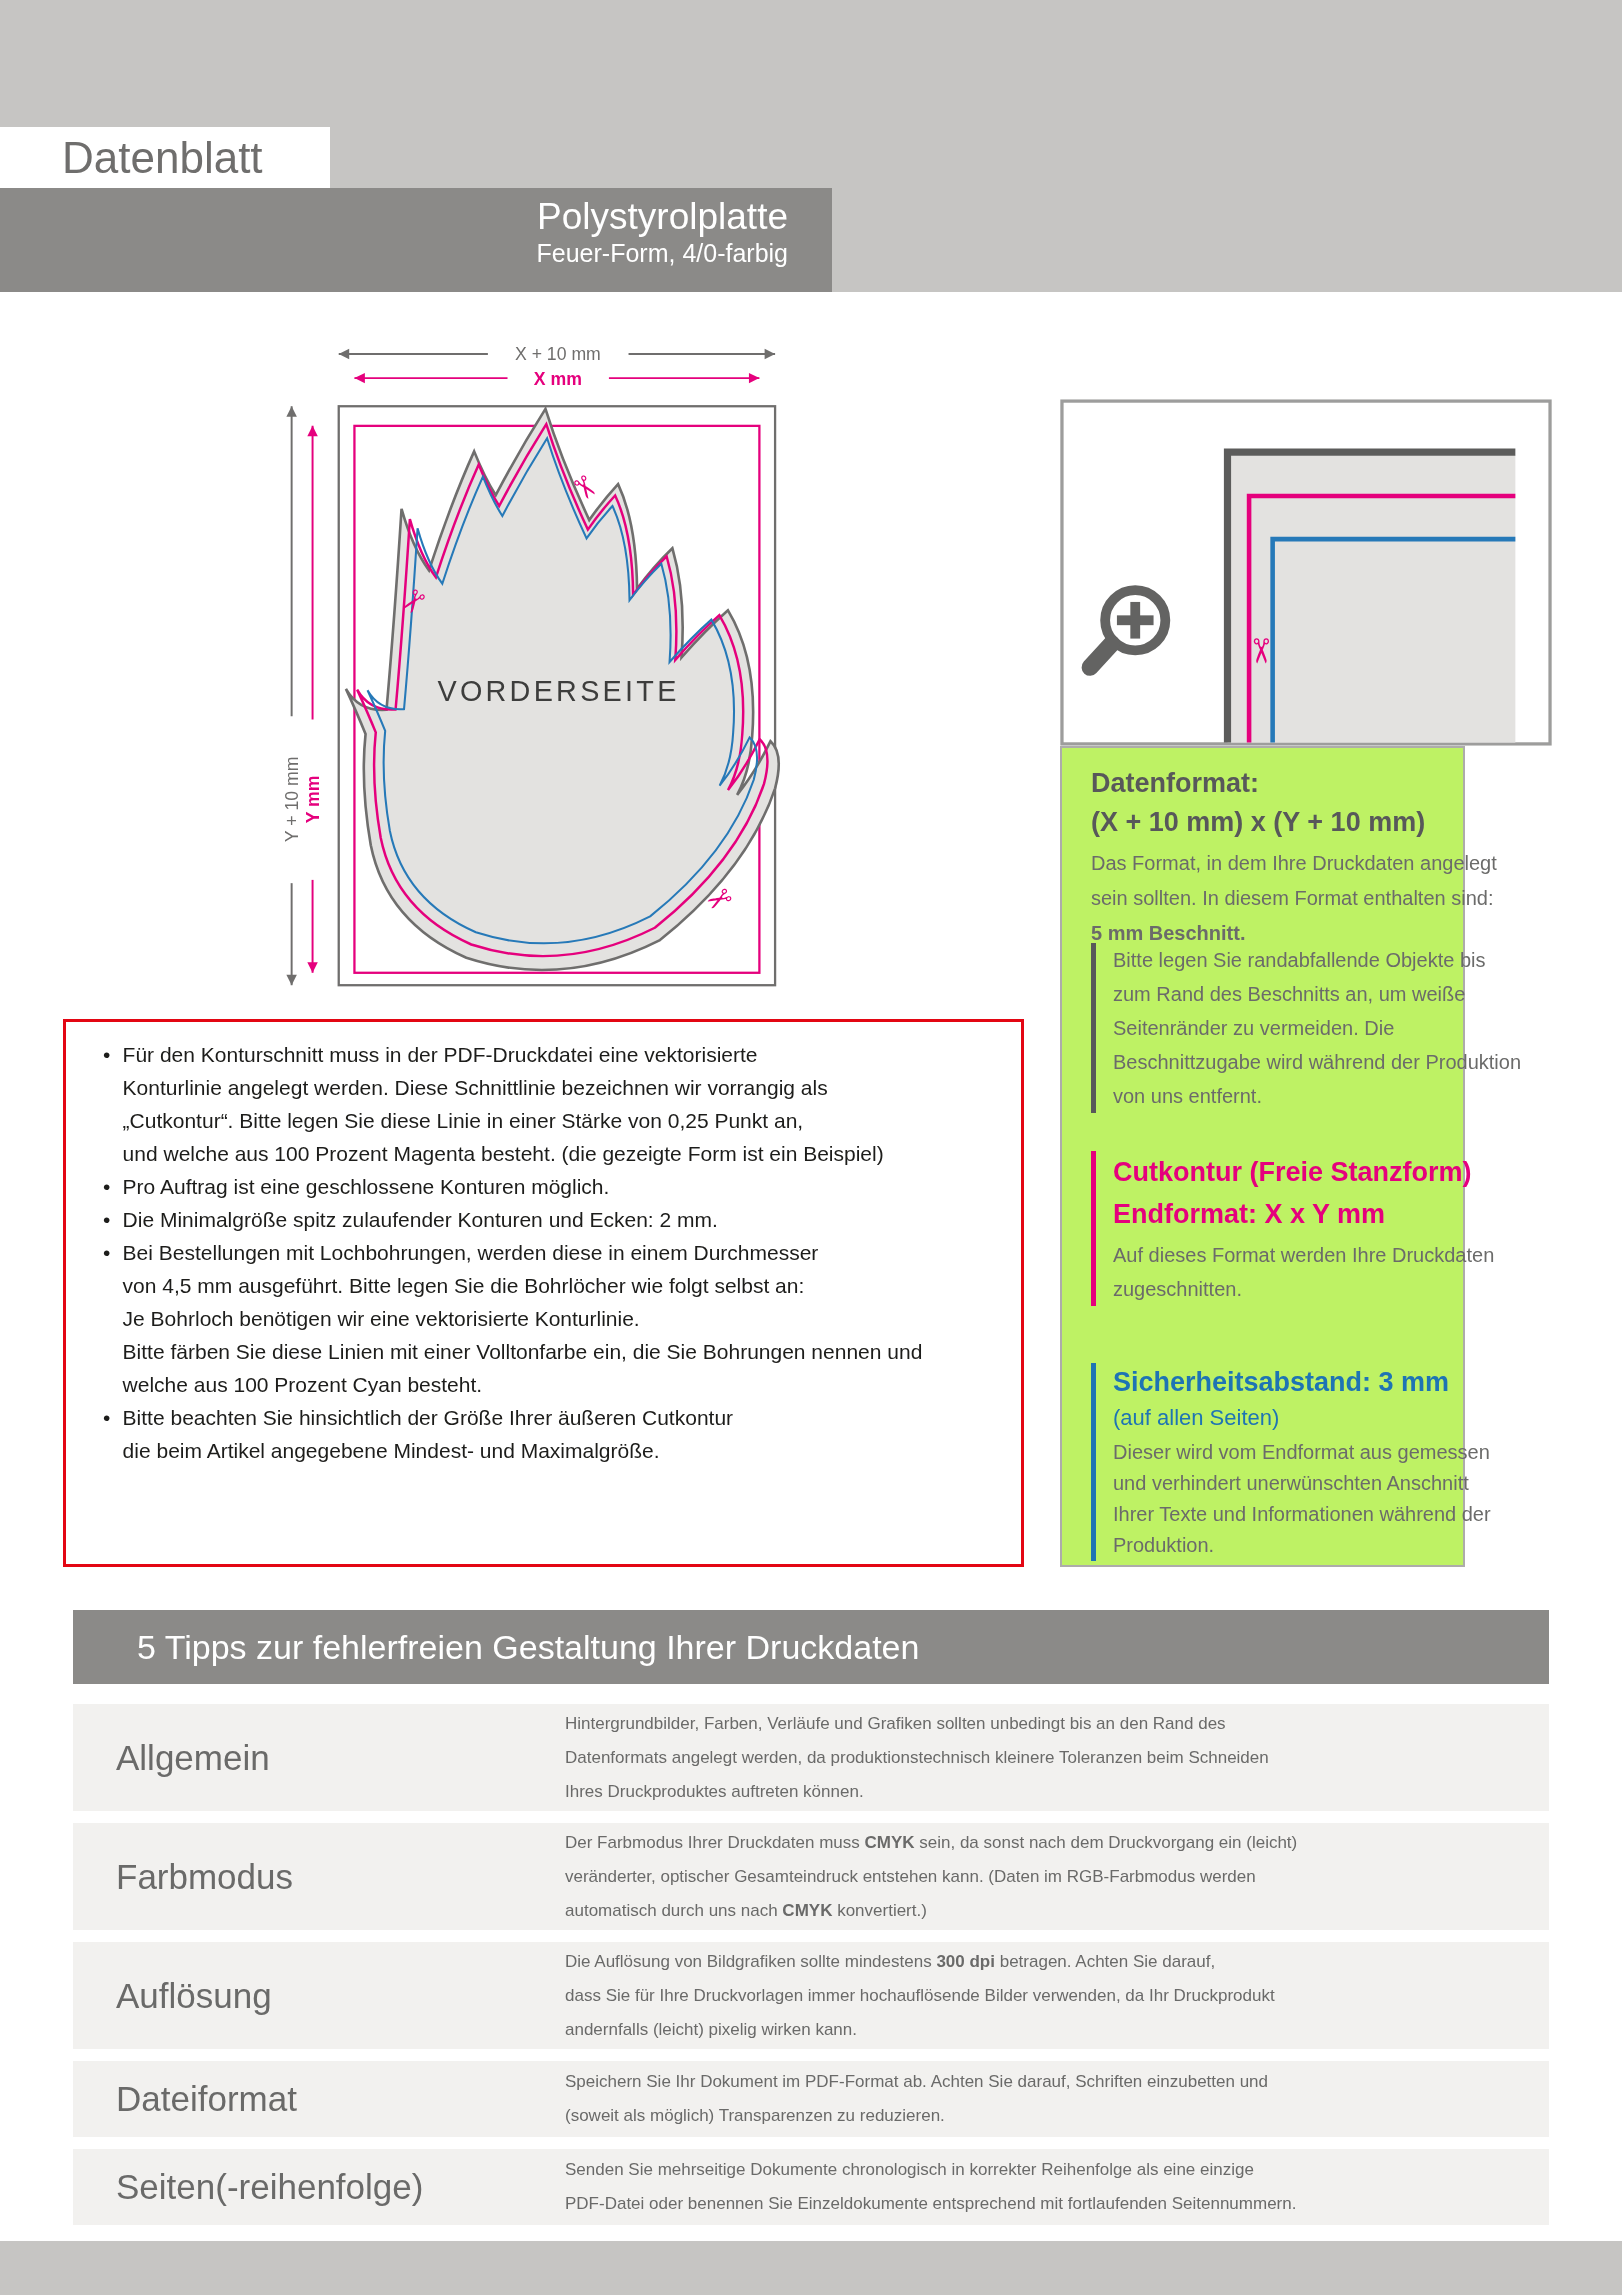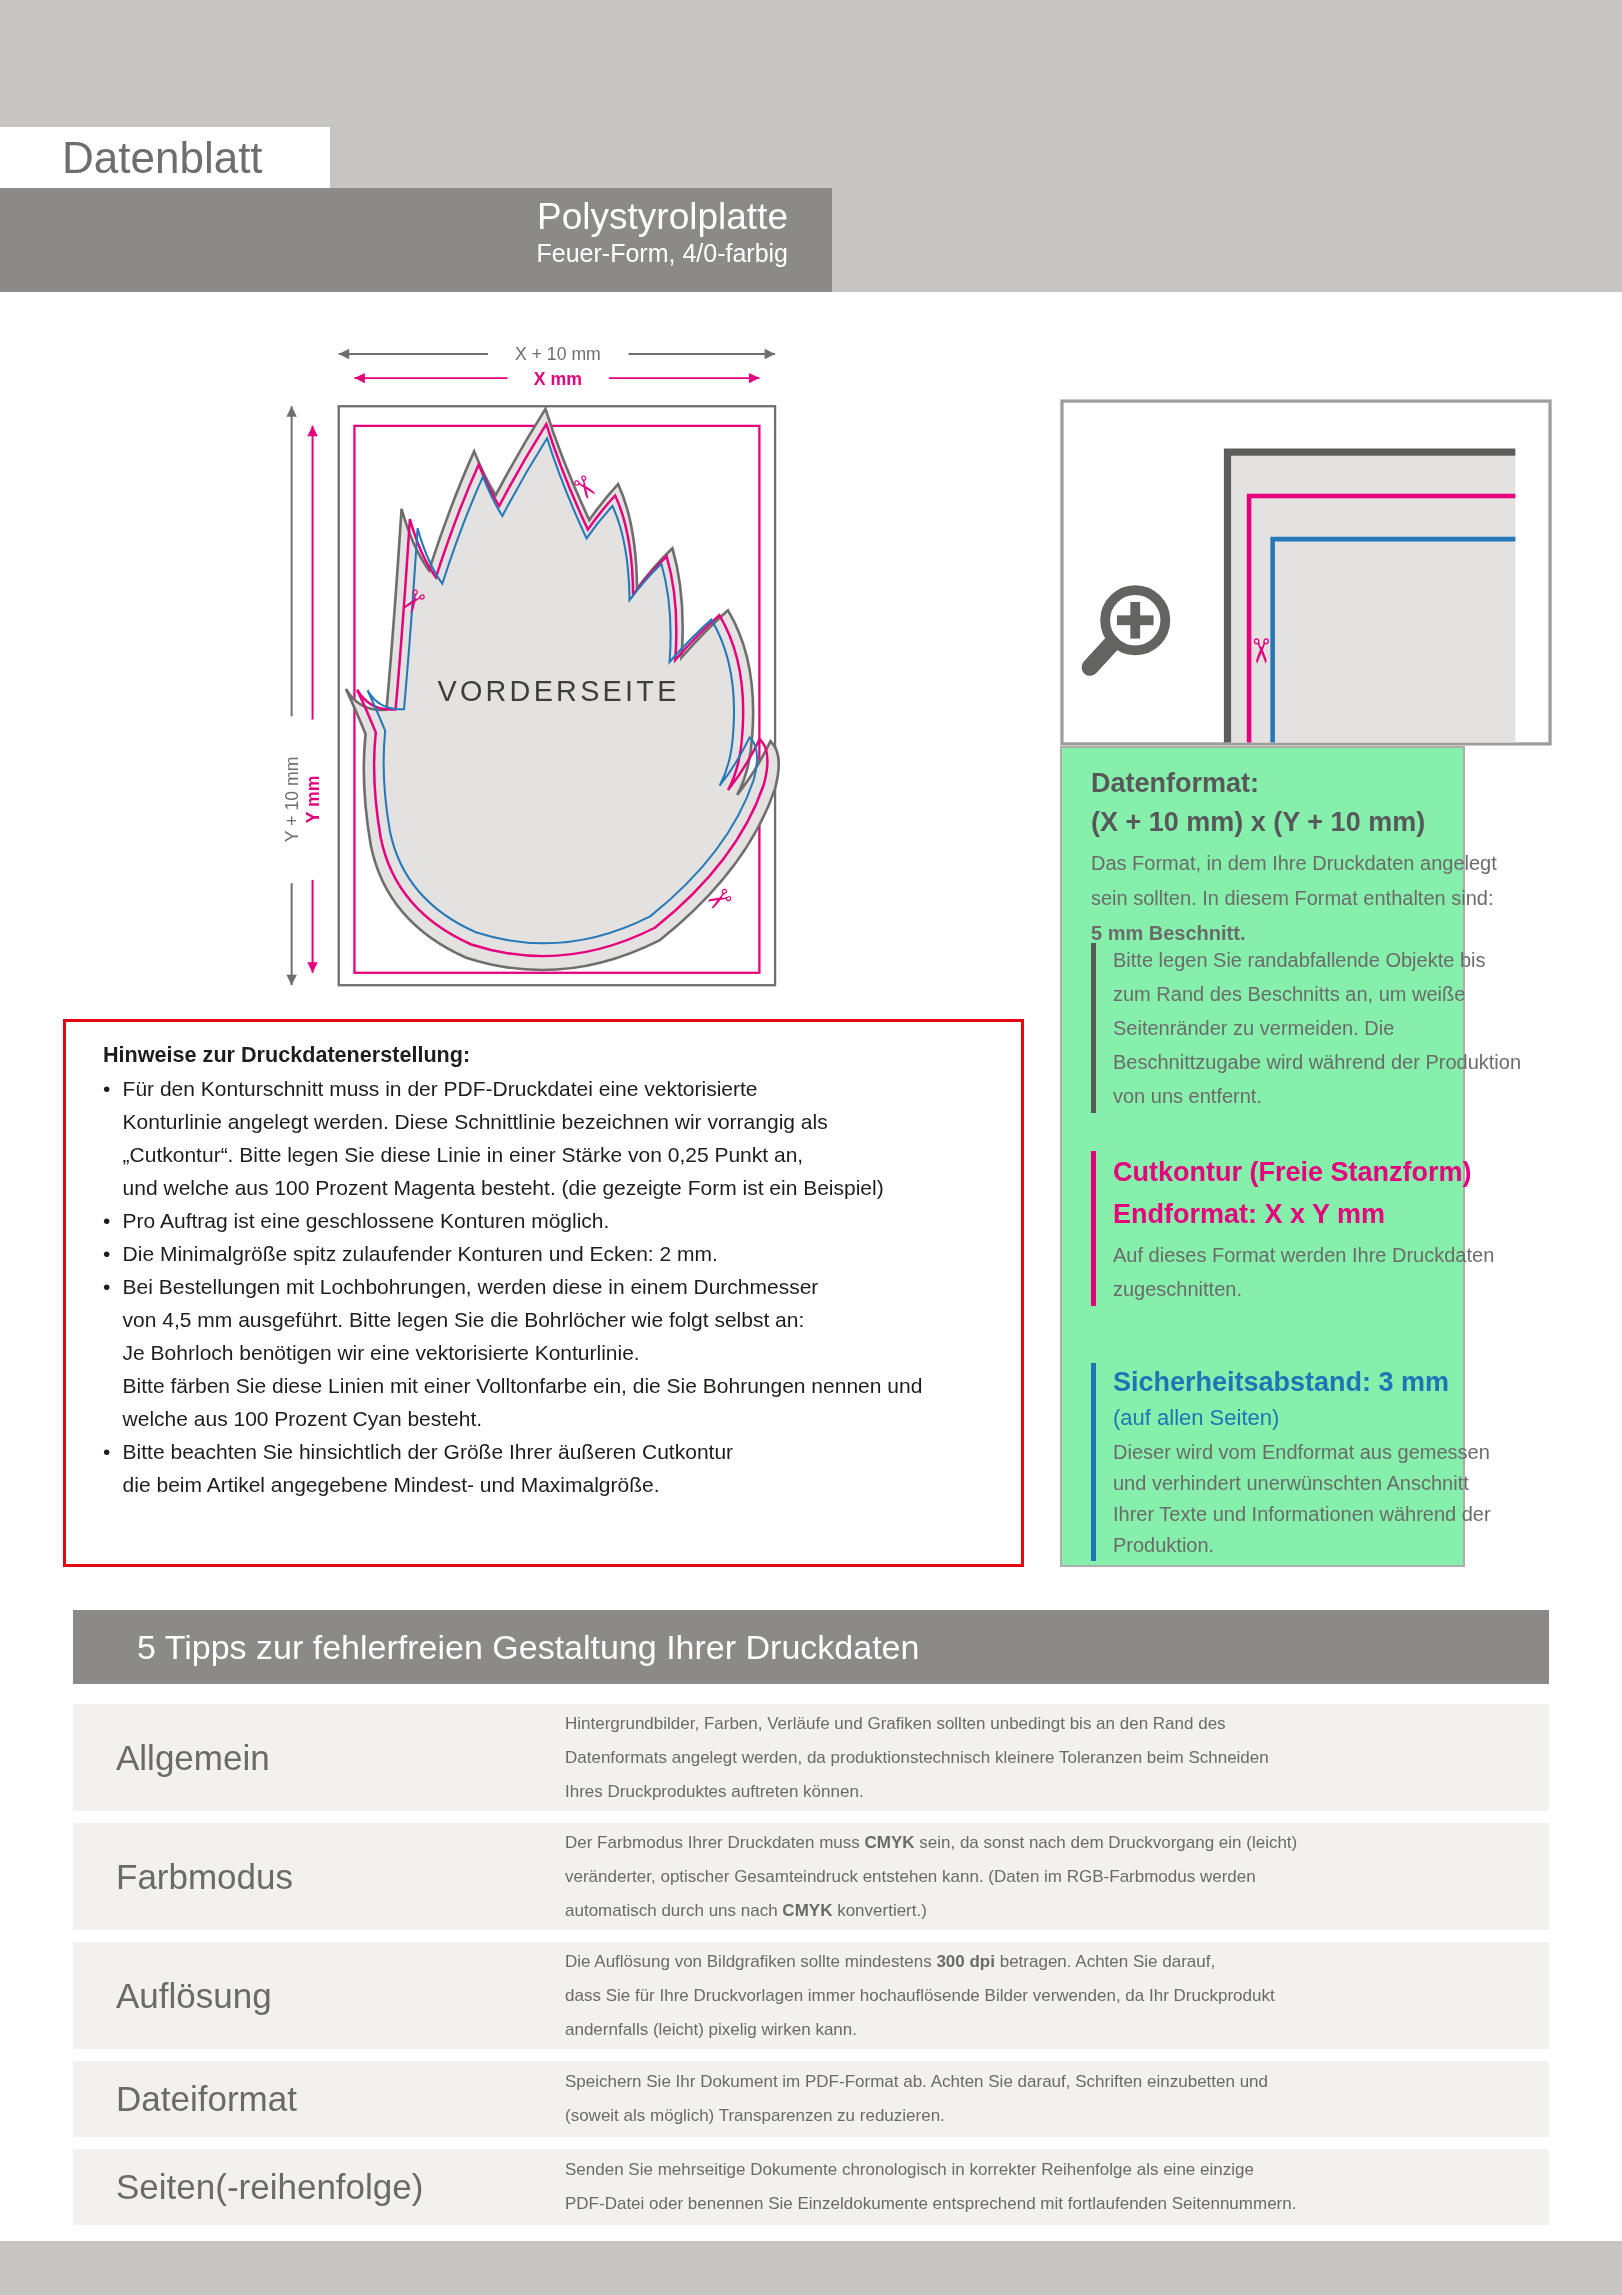--- a/index.html
+++ b/index.html
@@ -47,21 +47,21 @@
   .ill-gray{fill:none;stroke:#5c5c5b;stroke-width:11;}
   .ill-mag{fill:none;stroke:#e5007d;stroke-width:7;}
   .ill-blue{fill:none;stroke:#2679b8;stroke-width:7;}
   .mag-glass{stroke:#636362;fill:none;stroke-width:15;}
   .mag-solid{fill:#636362;}
   .mag-handle{stroke:#636362;stroke-width:26;stroke-linecap:round;}
   .scis-big{font-size:52px;fill:#e5007d;}
 
   
   .info-panel{position:absolute;left:1060px;top:746px;width:405px;height:821px;
-              background:#86efac;border:2.6px solid #adacaa;box-sizing:border-box;}
+              background:#bef264;border:2.6px solid #adacaa;box-sizing:border-box;}
   .sec{position:absolute;left:29px;}
   .sec-df{top:16.4px;}
   .h-df{font-size:27px;font-weight:bold;color:#58585a;line-height:39px;}
   .p-df{font-size:20px;color:#6b6b6a;line-height:35px;width:406px;margin-top:3.9px;}
   .note-sec{top:195px;border-left:5.9px solid #58585a;padding-left:17px;
             font-size:20px;color:#6b6b6a;line-height:34px;width:415px;}
   .sec-cut{top:403px;border-left:5.9px solid #e5007d;padding-left:17px;}
   .h-cut{font-size:27px;font-weight:bold;color:#e5007d;line-height:42px;}
   .p-cut{font-size:20px;color:#6b6b6a;line-height:34px;width:406px;margin-top:2.6px;}
   .sec-sich{top:615px;border-left:5.9px solid #1e74b4;padding-left:17px;}
@@ -142,21 +142,20 @@
 
     <text class="scis" transform="translate(880 755) rotate(55)" text-anchor="middle">✂</text>
     <text class="scis" transform="translate(618 910) rotate(125)" text-anchor="middle">✂</text>
     <text class="scis" transform="translate(1090 1360) rotate(150)" text-anchor="middle">✂</text>
 
     <text class="front-label" x="853" y="1072" text-anchor="middle">VORDERSEITE</text>
   </svg>
 
   <div class="notes-box">
     <div class="notes-inner">
-      <div class="notes-title">Hinweise zur Druckdatenerstellung:</div>
       <div class="note-line">
           <span class="note-marker">•</span>
           <span>Für den Konturschnitt muss in der PDF-Druckdatei eine vektorisierte</span>
         </div>
       <div class="note-line">
           <span class="note-marker"></span>
           <span>Konturlinie angelegt werden. Diese Schnittlinie bezeichnen wir vorrangig als</span>
         </div>
       <div class="note-line">
           <span class="note-marker"></span>

